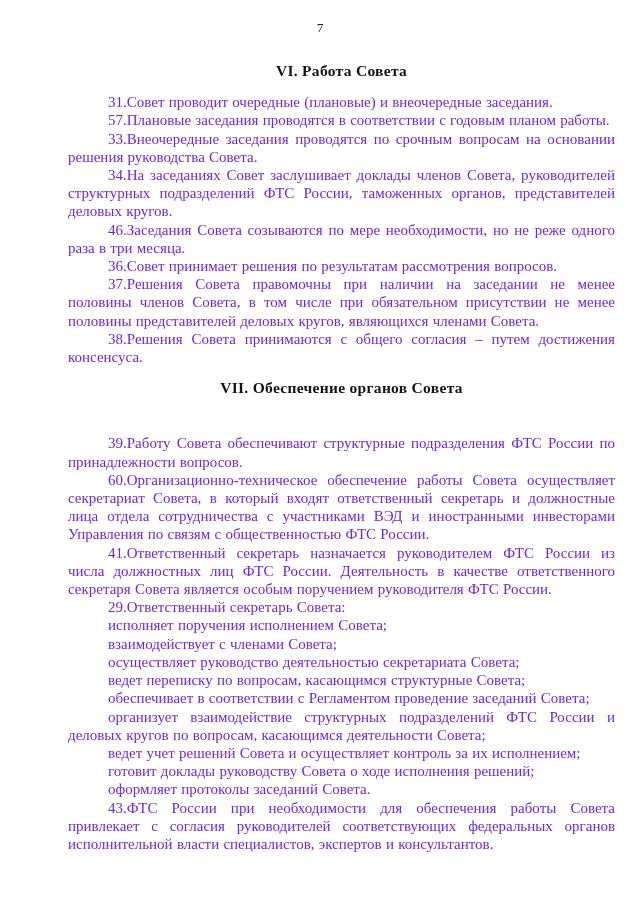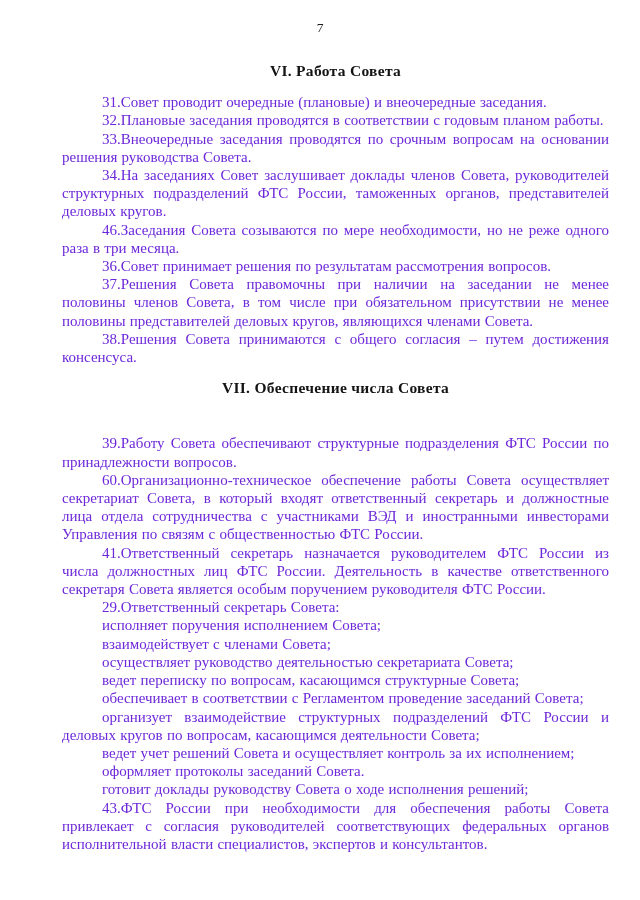--- a/index.html
+++ b/index.html
@@ -22,21 +22,21 @@
   }
   .page-number {
     padding-top: 20px;
     text-align: center;
     font-size: 13.5px;
     line-height: 16px;
     color: #1c1c1c;
   }
   .doc-body {
     position: absolute;
-    left: 62px;
+    left: 68px;
     top: 50px;
     width: 547px;
     font-family: Liberation Serif, serif;
   }
   .heading {
     text-align: center;
     font-weight: bold;
     font-size: 15.5px;
     line-height: 18.2px;
     letter-spacing: 0.3px;
@@ -61,39 +61,39 @@
 </style>
 </head>
 <body>
 
 <div class="page" data-name="document-page">
   <div class="page-number" data-name="page-number">7</div>
   <div class="doc-body" data-name="document-body">
       <section data-name="section">
         <div class="heading" data-name="section-heading">VI. Работа Совета</div>
         <p class="para" data-name="paragraph">31.Совет проводит очередные (плановые) и внеочередные заседания.</p>
-        <p class="para" data-name="paragraph">32.Плановые заседания проводятся в соответствии с годовым планом работы.</p>
+        <p class="para" data-name="paragraph">57.Плановые заседания проводятся в соответствии с годовым планом работы.</p>
         <p class="para" data-name="paragraph">33.Внеочередные заседания проводятся по срочным вопросам на основании решения руководства Совета.</p>
         <p class="para" data-name="paragraph">34.На заседаниях Совет заслушивает доклады членов Совета, руководителей структурных подразделений ФТС России, таможенных органов, представителей деловых кругов.</p>
         <p class="para" data-name="paragraph">46.Заседания Совета созываются по мере необходимости, но не реже одного раза в три месяца.</p>
         <p class="para" data-name="paragraph">36.Совет принимает решения по результатам рассмотрения вопросов.</p>
         <p class="para" data-name="paragraph">37.Решения Совета правомочны при наличии на заседании не менее половины членов Совета, в том числе при обязательном присутствии не менее половины представителей деловых кругов, являющихся членами Совета.</p>
         <p class="para" data-name="paragraph">38.Решения Совета принимаются с общего согласия – путем достижения консенсуса.</p>
       </section>
       <section data-name="section">
-        <div class="heading" data-name="section-heading">VII. Обеспечение числа Совета</div>
+        <div class="heading" data-name="section-heading">VII. Обеспечение органов Совета</div>
         <p class="para" data-name="paragraph">39.Работу Совета обеспечивают структурные подразделения ФТС России по принадлежности вопросов.</p>
         <p class="para" data-name="paragraph">60.Организационно-техническое обеспечение работы Совета осуществляет секретариат Совета, в который входят ответственный секретарь и должностные лица отдела сотрудничества с участниками ВЭД и иностранными инвесторами Управления по связям с общественностью ФТС России.</p>
         <p class="para" data-name="paragraph">41.Ответственный секретарь назначается руководителем ФТС России из числа должностных лиц ФТС России. Деятельность в качестве ответственного секретаря Совета является особым поручением руководителя ФТС России.</p>
         <p class="para" data-name="paragraph">29.Ответственный секретарь Совета:</p>
         <p class="para" data-name="paragraph">исполняет поручения исполнением Совета;</p>
         <p class="para" data-name="paragraph">взаимодействует с членами Совета;</p>
         <p class="para" data-name="paragraph">осуществляет руководство деятельностью секретариата Совета;</p>
         <p class="para" data-name="paragraph">ведет переписку по вопросам, касающимся структурные Совета;</p>
         <p class="para" data-name="paragraph">обеспечивает в соответствии с Регламентом проведение заседаний Совета;</p>
         <p class="para" data-name="paragraph">организует взаимодействие структурных подразделений ФТС России и деловых кругов по вопросам, касающимся деятельности Совета;</p>
         <p class="para" data-name="paragraph">ведет учет решений Совета и осуществляет контроль за их исполнением;</p>
+        <p class="para" data-name="paragraph">готовит доклады руководству Совета о ходе исполнения решений;</p>
         <p class="para" data-name="paragraph">оформляет протоколы заседаний Совета.</p>
-        <p class="para" data-name="paragraph">готовит доклады руководству Совета о ходе исполнения решений;</p>
         <p class="para" data-name="paragraph">43.ФТС России при необходимости для обеспечения работы Совета привлекает с согласия руководителей соответствующих федеральных органов исполнительной власти специалистов, экспертов и консультантов.</p>
       </section>
     </div>
 </div>
 
 </body></html>

